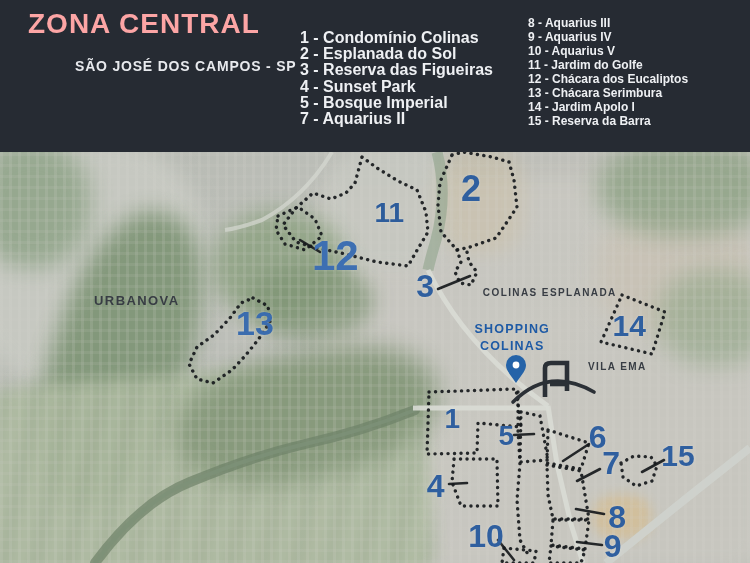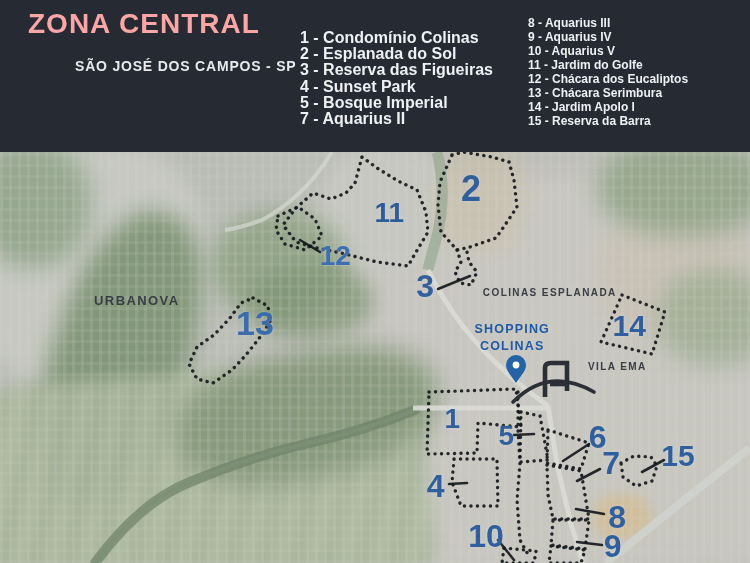--- a/index.html
+++ b/index.html
@@ -149,18 +149,18 @@
       <div class="marker" style="left: 62.8%; top: 9%; font-size: 36px;">2</div>
       <div class="marker" style="left: 56.7%; top: 32.6%; font-size: 32px;">3</div>
       <div class="marker" style="left: 58.1%; top: 81.3%; font-size: 32px;">4</div>
       <div class="marker" style="left: 67.5%; top: 69.1%; font-size: 28px;">5</div>
       <div class="marker" style="left: 79.7%; top: 69.3%; font-size: 32px;">6</div>
       <div class="marker" style="left: 81.5%; top: 75.7%; font-size: 32px;">7</div>
       <div class="marker" style="left: 82.3%; top: 88.8%; font-size: 32px;">8</div>
       <div class="marker" style="left: 81.7%; top: 95.9%; font-size: 32px;">9</div>
       <div class="marker" style="left: 64.8%; top: 93.4%; font-size: 32px;">10</div>
       <div class="marker" style="left: 51.9%; top: 14.8%; font-size: 28px; color: rgb(45, 92, 155);">11</div>
-      <div class="marker" style="left: 44.7%; top: 25.3%; font-size: 28px; color: rgb(61, 111, 178);">12</div>
+      <div class="marker" style="left: 44.7%; top: 25.3%; font-size: 42px; color: rgb(61, 111, 178);">12</div>
       <div class="marker" style="left: 34%; top: 41.6%; font-size: 34px; color: rgb(58, 108, 174);">13</div>
       <div class="marker" style="left: 83.9%; top: 42.3%; font-size: 30px;">14</div>
       <div class="marker" style="left: 90.4%; top: 74%; font-size: 30px;">15</div>
     </div>
 </div>
 
 </body></html>

